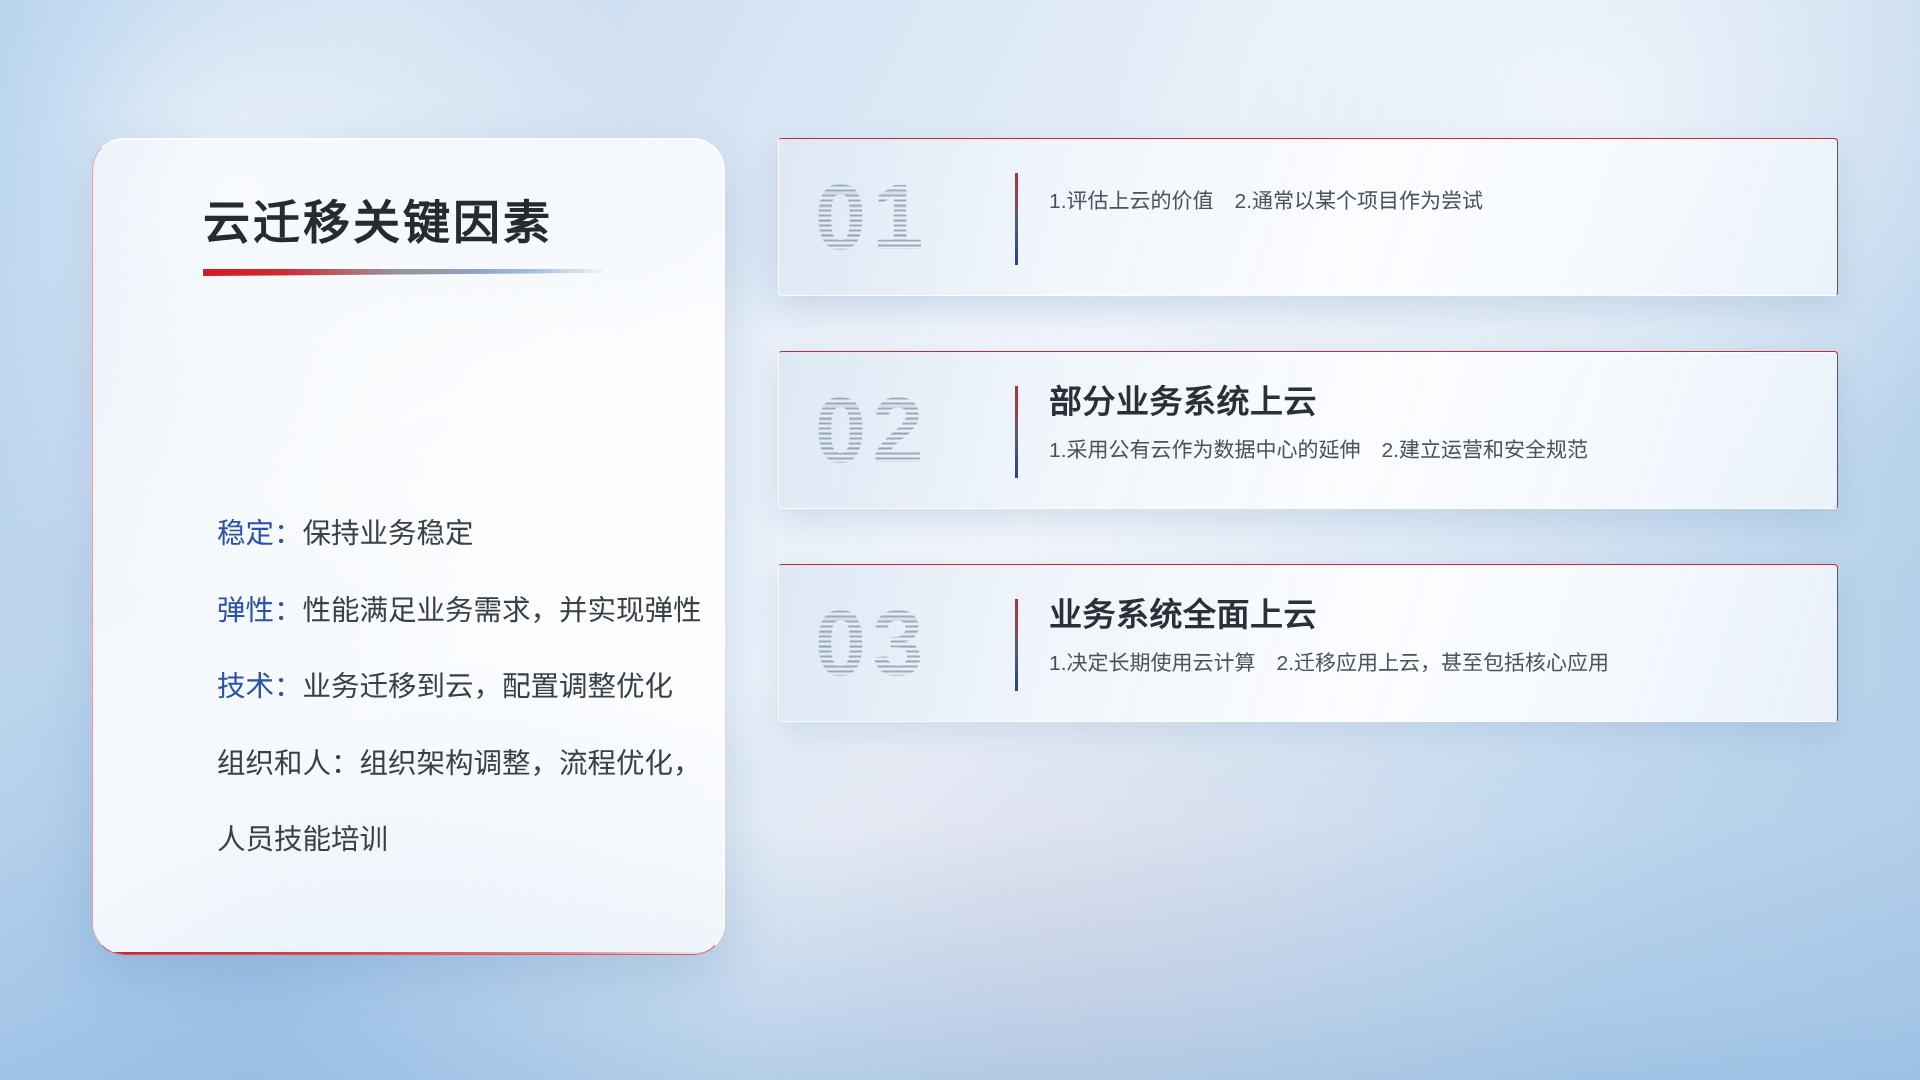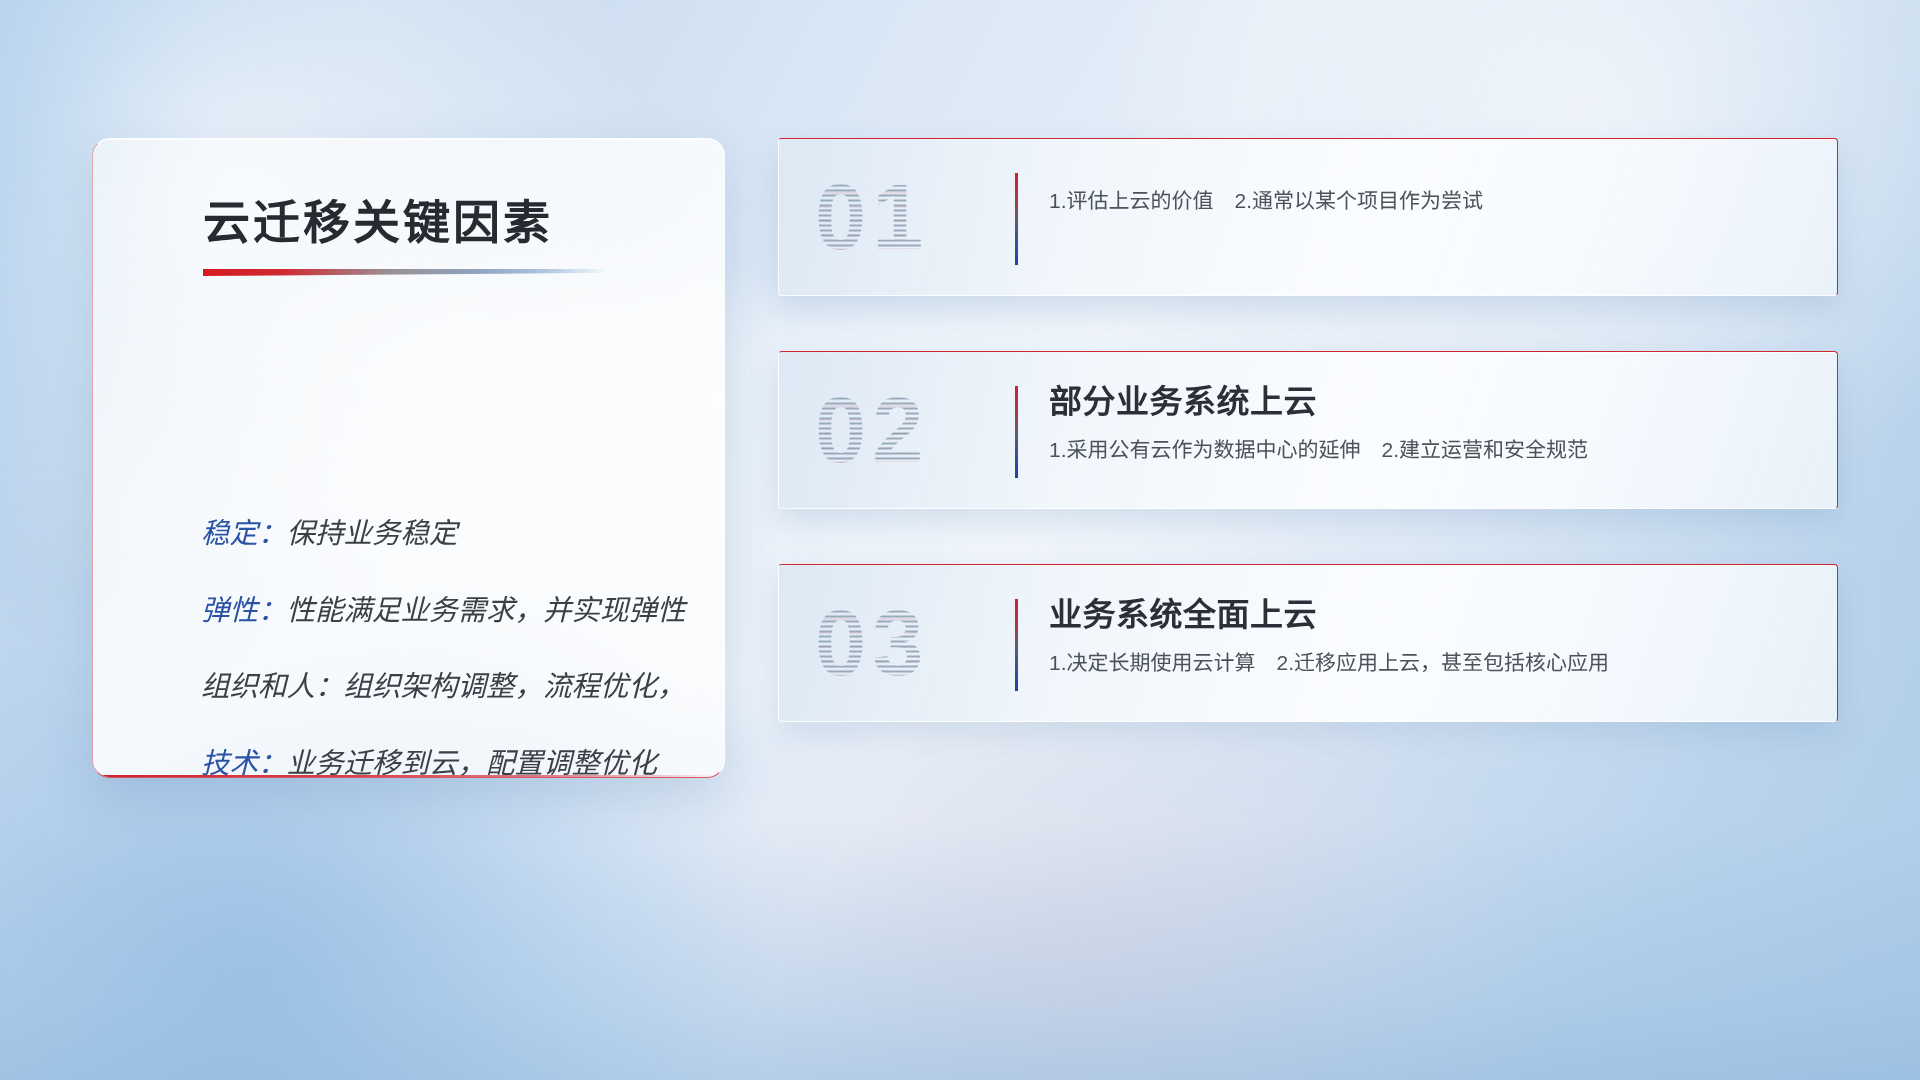--- a/index.html
+++ b/index.html
@@ -47,22 +47,22 @@
     background:linear-gradient(90deg, rgba(255,255,255,0) 0%, rgba(255,255,255,.30) 30%, rgba(255,255,255,.46) 55%, rgba(255,255,255,.12) 88%, rgba(255,255,255,0) 100%);
     filter:blur(28px);
   }
   #bg-bottom-dark{
     position:absolute; left:0; bottom:0; width:1920px; height:260px;
     background:linear-gradient(180deg, rgba(150,190,226,0) 0%, rgba(150,190,226,.40) 70%, rgba(143,184,222,.55) 100%);
   }
 
   
   #left-panel{
-    position:absolute; left:92px; top:138px; width:633px; height:640px;
-    border-radius:18px;
+    position:absolute; left:92px; top:138px; width:633px; height:817px;
+    border-radius:32px;
     background:linear-gradient(150deg, rgba(255,255,255,.56) 0%, rgba(255,255,255,.80) 38%, rgba(255,255,255,.88) 62%, rgba(255,255,255,.70) 100%);
     border:1px solid rgba(255,255,255,.85);
     border-bottom:1px solid rgba(206,35,46,.75);
     border-left:1px solid rgba(206,35,46,.38);
     box-shadow:0 18px 48px rgba(90,130,175,.22), inset 0 1px 0 rgba(255,255,255,.9);
     backdrop-filter:blur(6px);
     overflow:hidden;
   }
   #left-panel::after{
     content:""; position:absolute; left:0; bottom:0; width:100%; height:2px;
@@ -72,21 +72,21 @@
     position:absolute; left:110px; top:45px;
     font-size:47px; font-weight:700; letter-spacing:3px; color:#262b31;
     white-space:nowrap;
   }
   #panel-underline{
     position:absolute; left:110px; top:130px; width:400px; height:7px;
     background:linear-gradient(90deg,#d61a22 0%, #cf2a32 20%, #9a8f94 46%, #8fa3bd 68%, #aac2dc 84%, rgba(190,212,234,.15) 100%);
     clip-path:polygon(0 0, 100% 0, 100% 55%, 0% 100%);
   }
   #factor-list{
-    position:absolute; left:108px; top:380px; right:50px;font-style:italic;
+    position:absolute; left:124px; top:380px; right:50px;
   }
   .factor-row{
     display:flex; align-items:baseline;
     font-size:28.5px; line-height:1.0; margin-bottom:48px; white-space:nowrap;
   }
   .factor-row:last-child{ margin-bottom:16px; }
   .factor-key{ color:#2a53a5; font-weight:400; }
   .factor-key.neutral{ color:#3b4046; }
   .factor-val{ color:#3b4046; font-weight:400; }
 
@@ -169,26 +169,26 @@
 
   <div class="factor-row">
         <span class="factor-key">稳定：</span>
         <span class="factor-val">保持业务稳定</span>
       </div>
       <div class="factor-row">
         <span class="factor-key">弹性：</span>
         <span class="factor-val">性能满足业务需求，并实现弹性</span>
       </div>
       <div class="factor-row">
+        <span class="factor-key">技术：</span>
+        <span class="factor-val">业务迁移到云，配置调整优化</span>
+      </div>
+      <div class="factor-row">
         <span class="factor-key neutral">组织和人：</span>
         <span class="factor-val">组织架构调整，流程优化，</span>
-      </div>
-      <div class="factor-row">
-        <span class="factor-key">技术：</span>
-        <span class="factor-val">业务迁移到云，配置调整优化</span>
       </div>
       <div class="factor-row">
         <span class="factor-val">人员技能培训</span>
       </div>
     </div>
 </section>
 
 <section id="cards">
 
 <article class="card">

